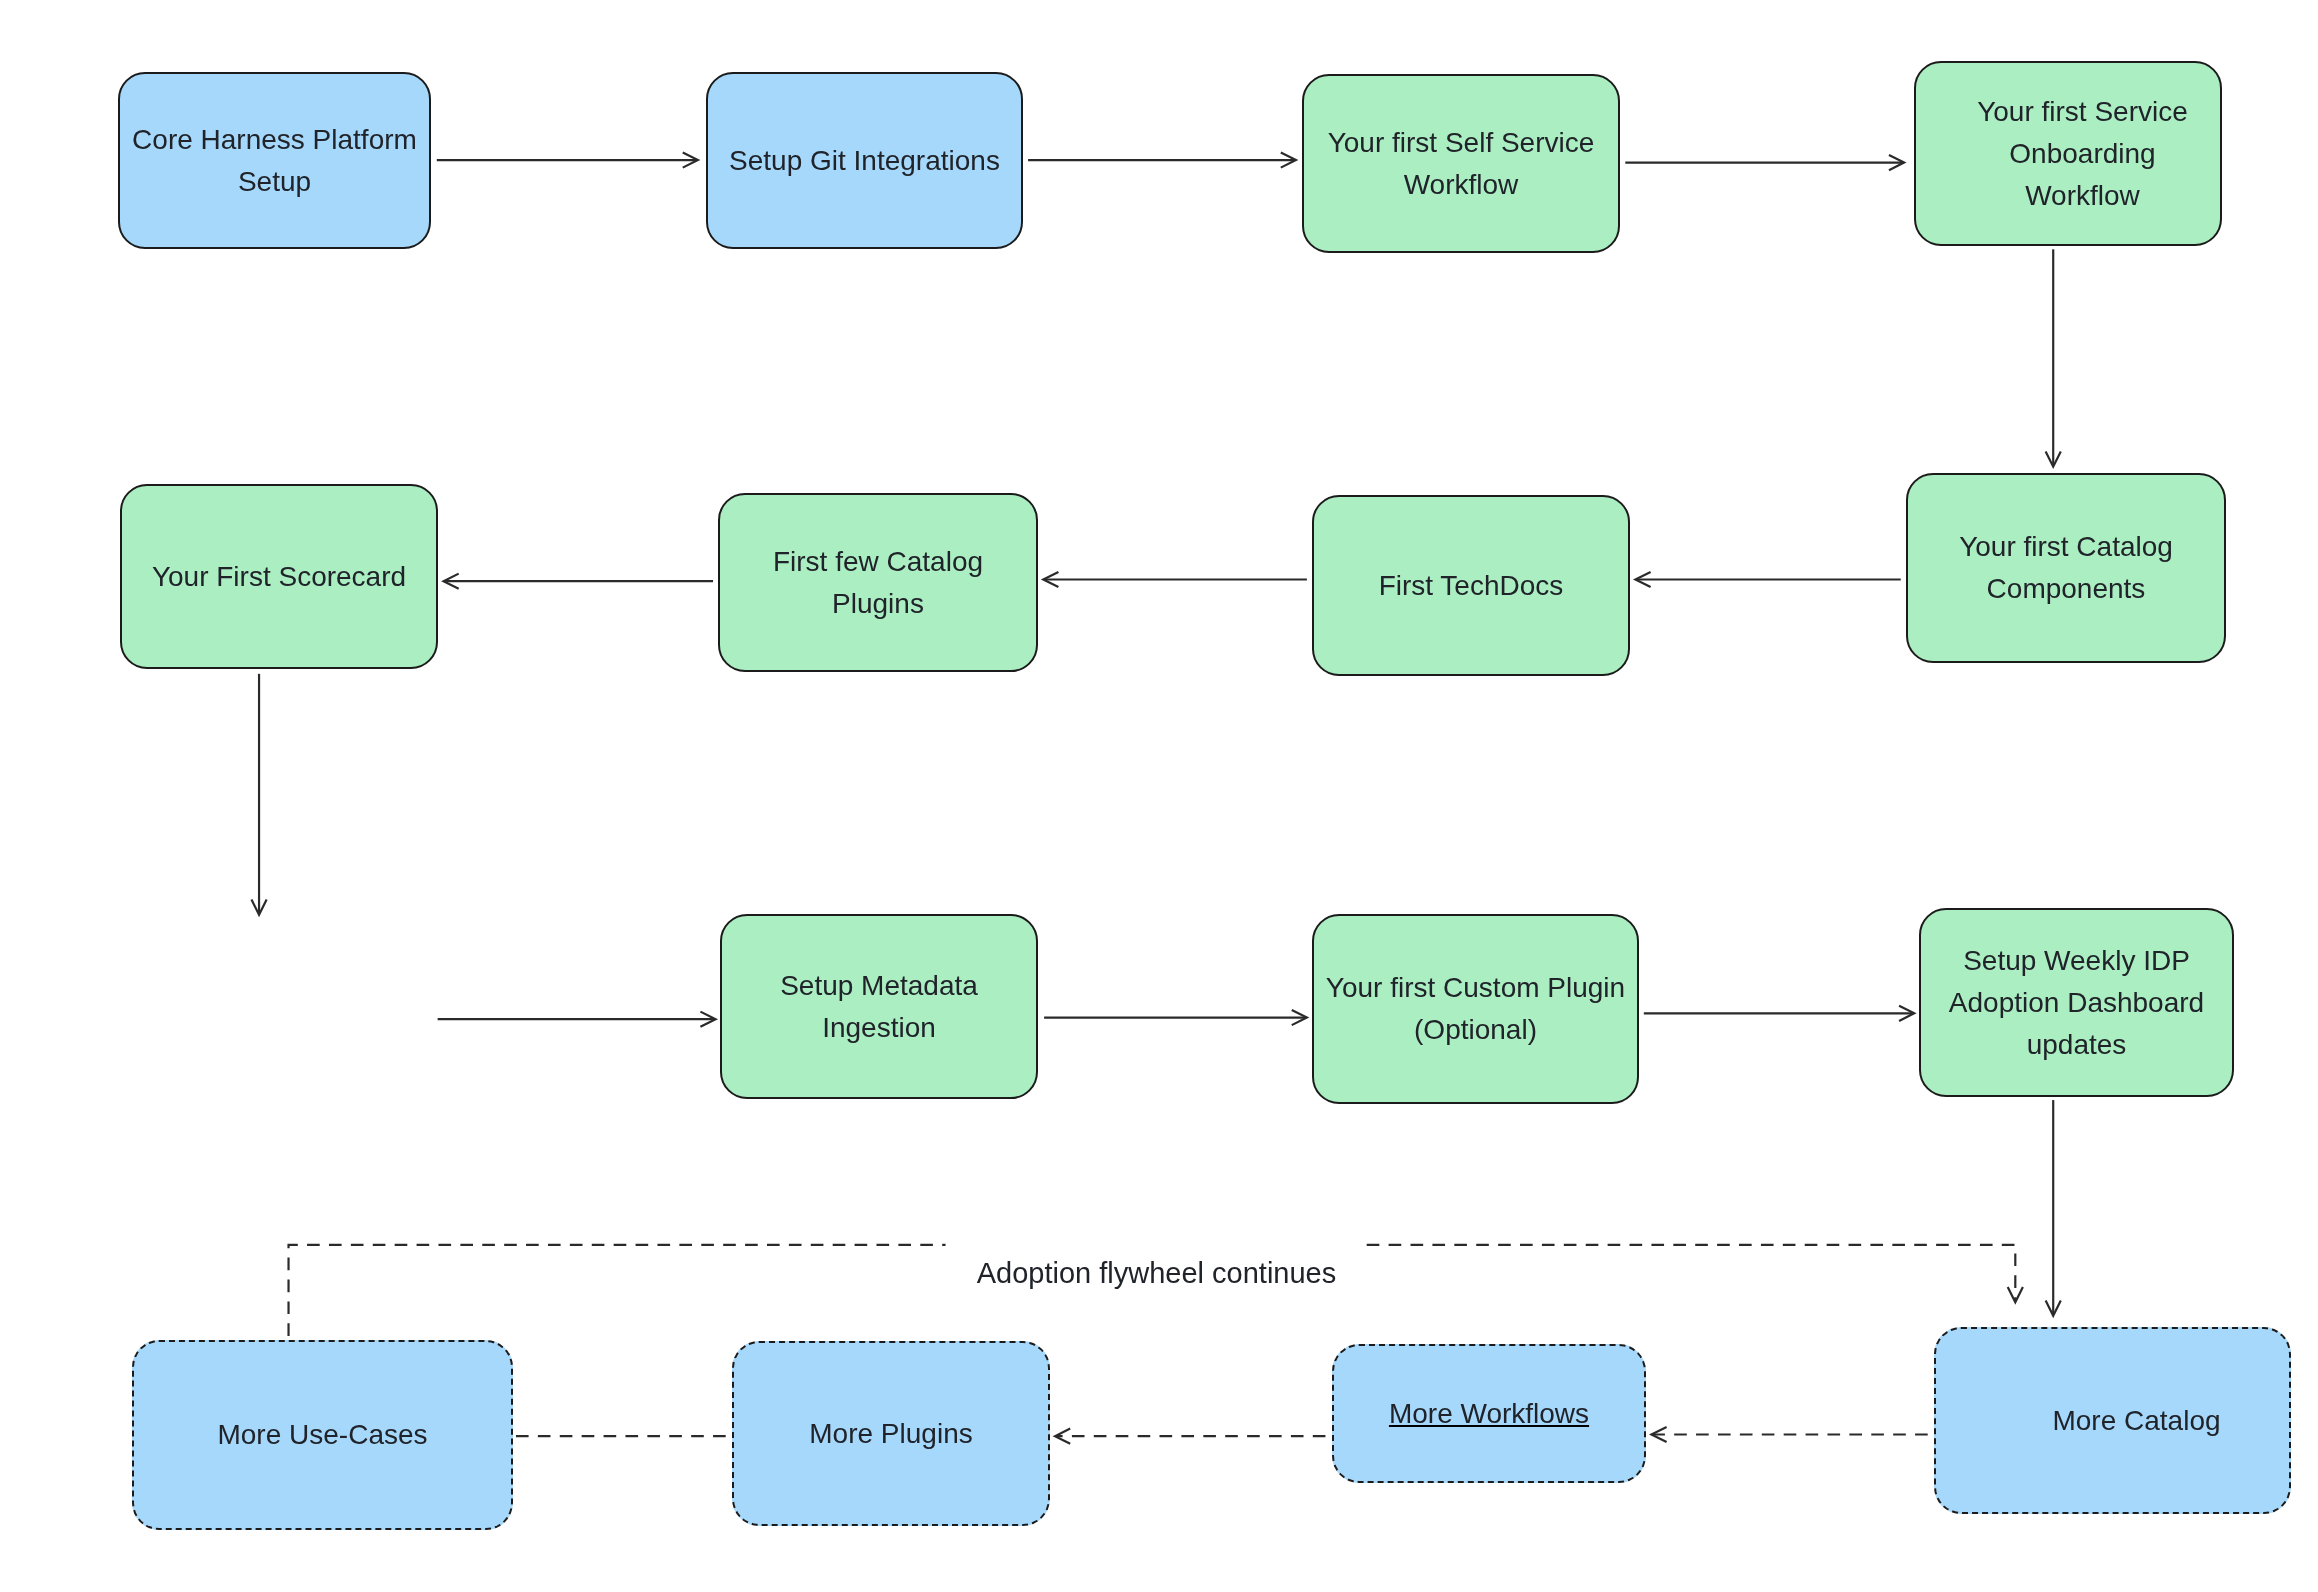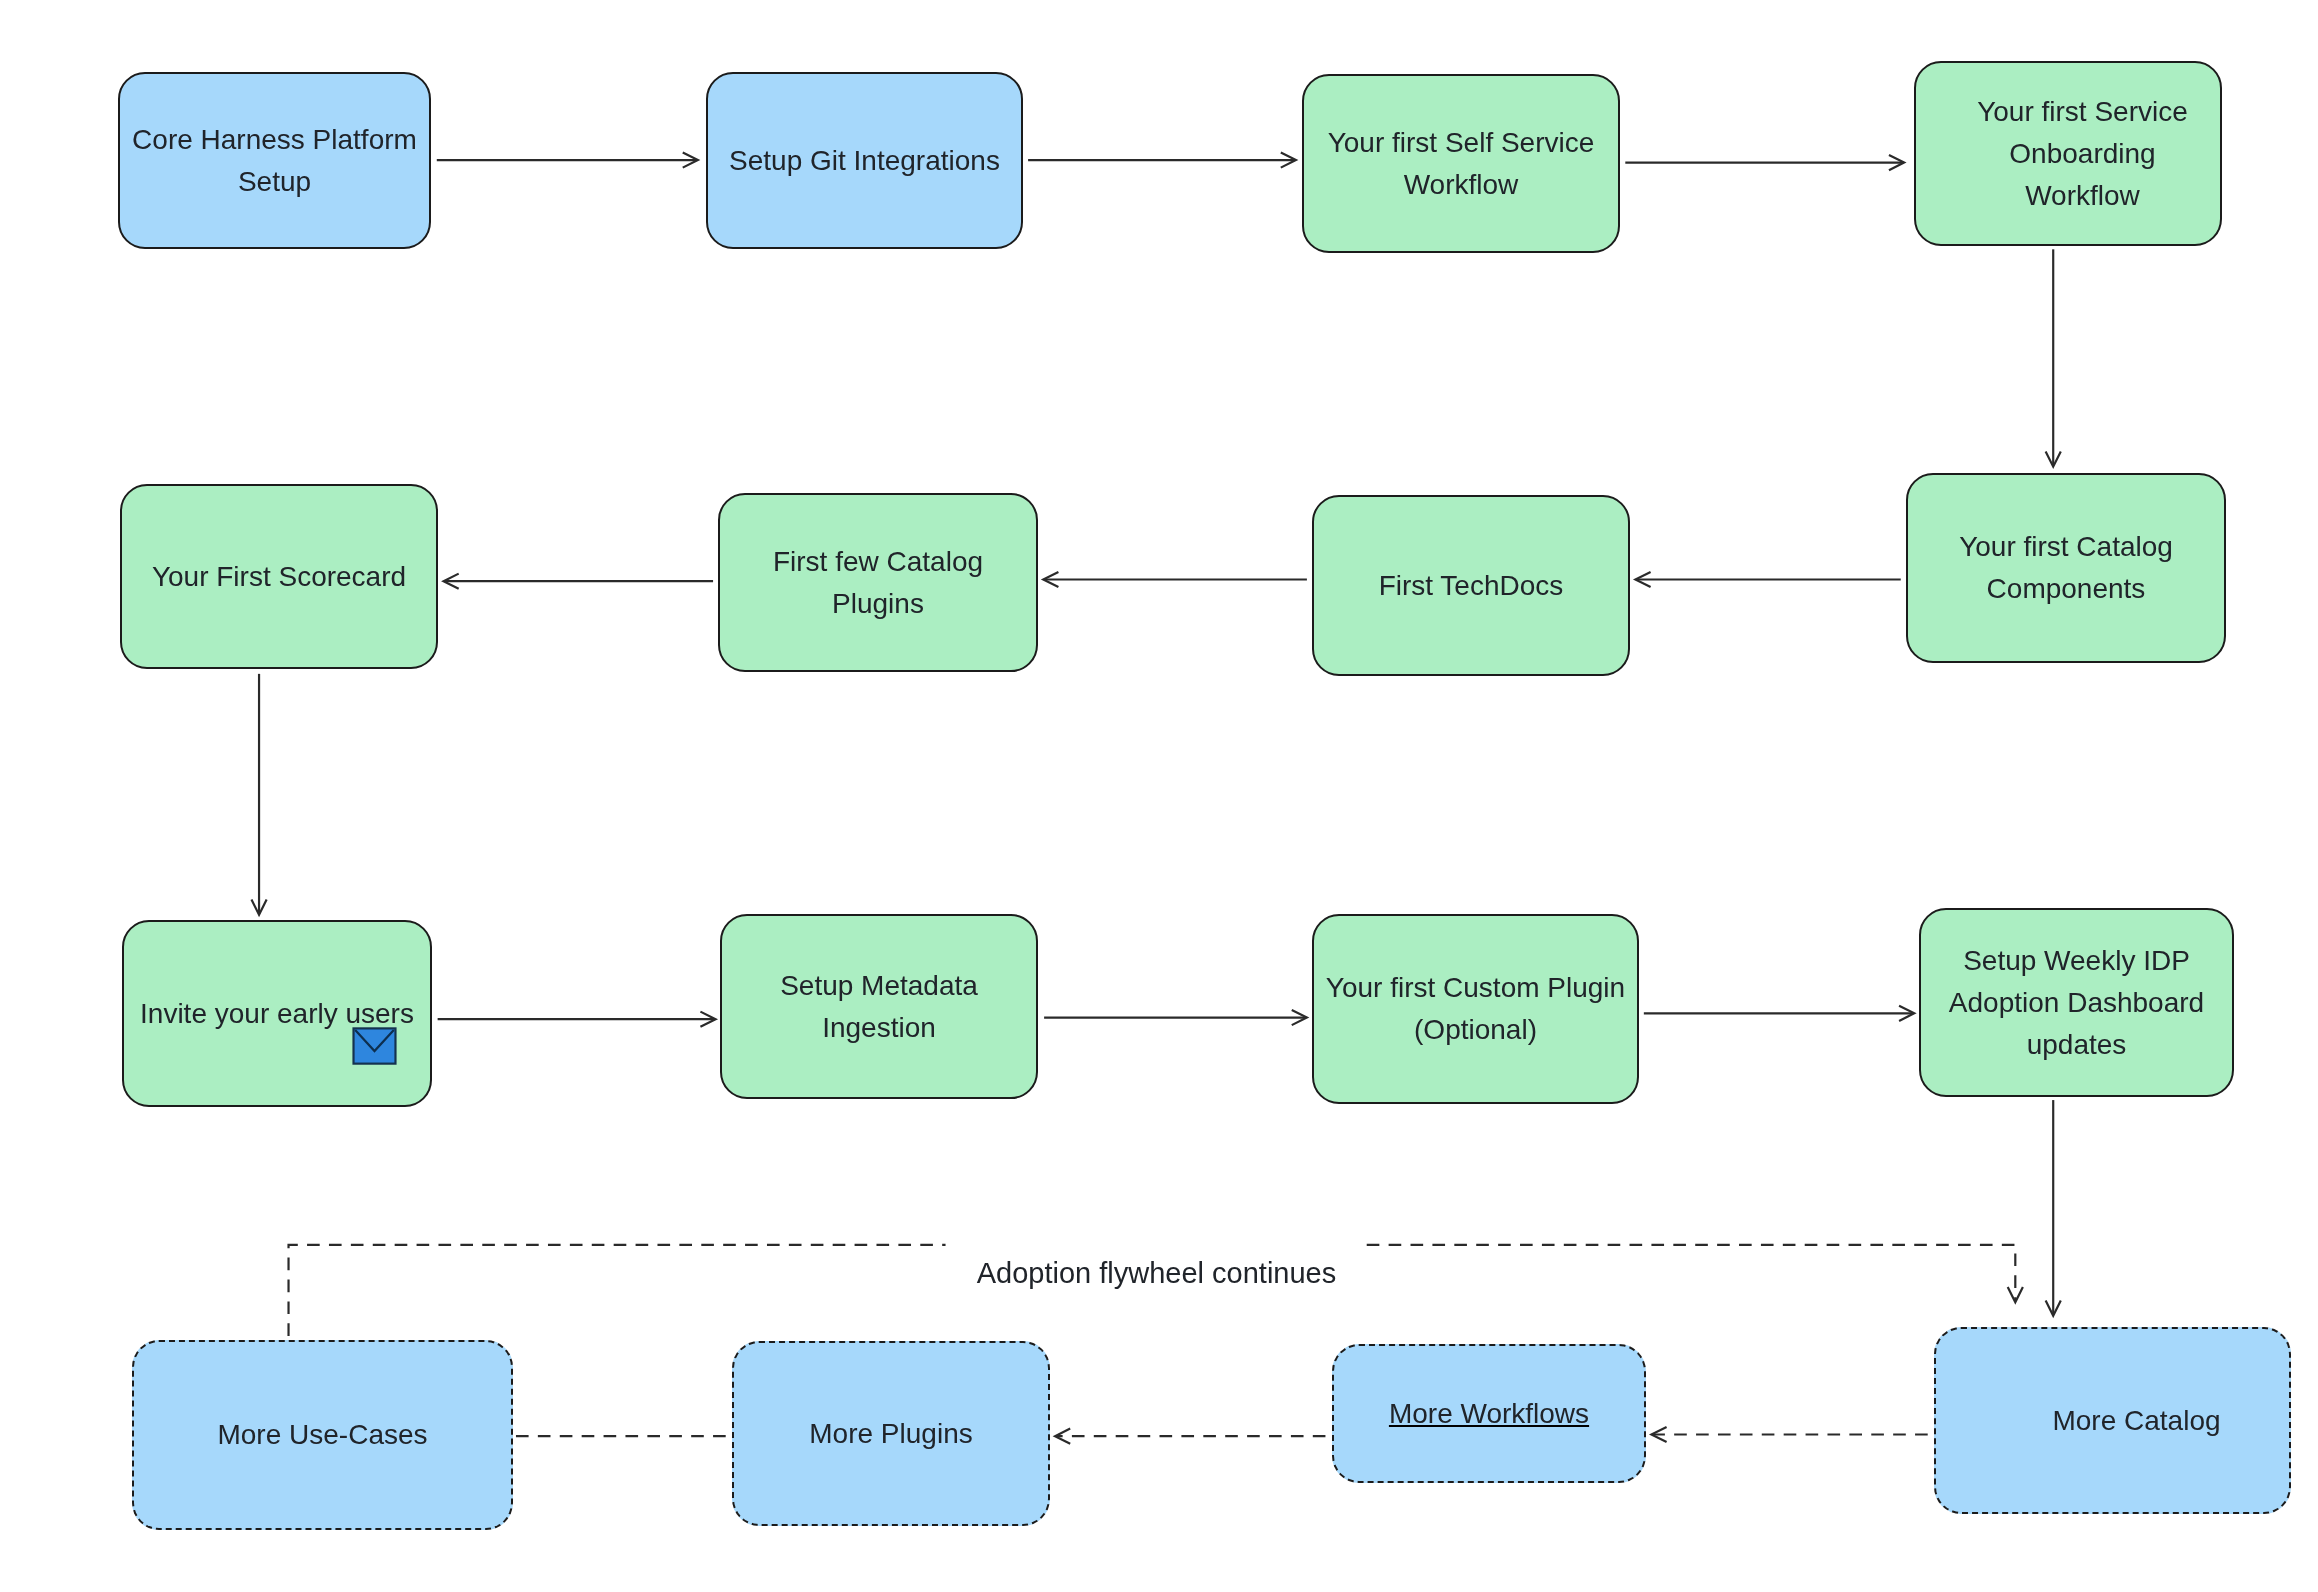--- a/index.html
+++ b/index.html
@@ -123,27 +123,20 @@
   <div class="node node--green node--solid" style="left:718px;top:493px;width:320px;height:179px;text-align:center;">
     <span class="label">First few Catalog Plugins</span>
   </div>
   <div class="node node--green node--solid" style="left:1312px;top:495px;width:318px;height:181px;">
     <span class="label">First TechDocs</span>
   </div>
   <div class="node node--green node--solid" style="left:1906px;top:473px;width:320px;height:190px;">
     <span class="label">Your first Catalog Components</span>
   </div>
 
-  <div class="node node--green node--solid" style="left:122px;top:920px;width:310px;height:187px;">
-    <span class="label">Invite your early users</span>
-    <svg class="envelope" width="49" height="47" viewBox="0 0 58 56">
-      <rect x="4" y="10" width="50" height="42" fill="var(--envelope)" stroke="#14324f" stroke-width="2.6"></rect>
-      <polyline points="6,12 29,37 52,12" fill="none" stroke="#0d2f4f" stroke-width="2.6"></polyline>
-    </svg>
-  </div>
   <div class="node node--green node--solid" style="left:720px;top:914px;width:318px;height:185px;">
     <span class="label">Setup Metadata Ingestion</span>
   </div>
   <div class="node node--green node--solid" style="left:1312px;top:914px;width:327px;height:190px;">
     <span class="label">Your first Custom Plugin (Optional)</span>
   </div>
   <div class="node node--green node--solid" style="left:1919px;top:908px;width:315px;height:189px;">
     <span class="label">Setup Weekly IDP Adoption Dashboard updates</span>
   </div>
 

